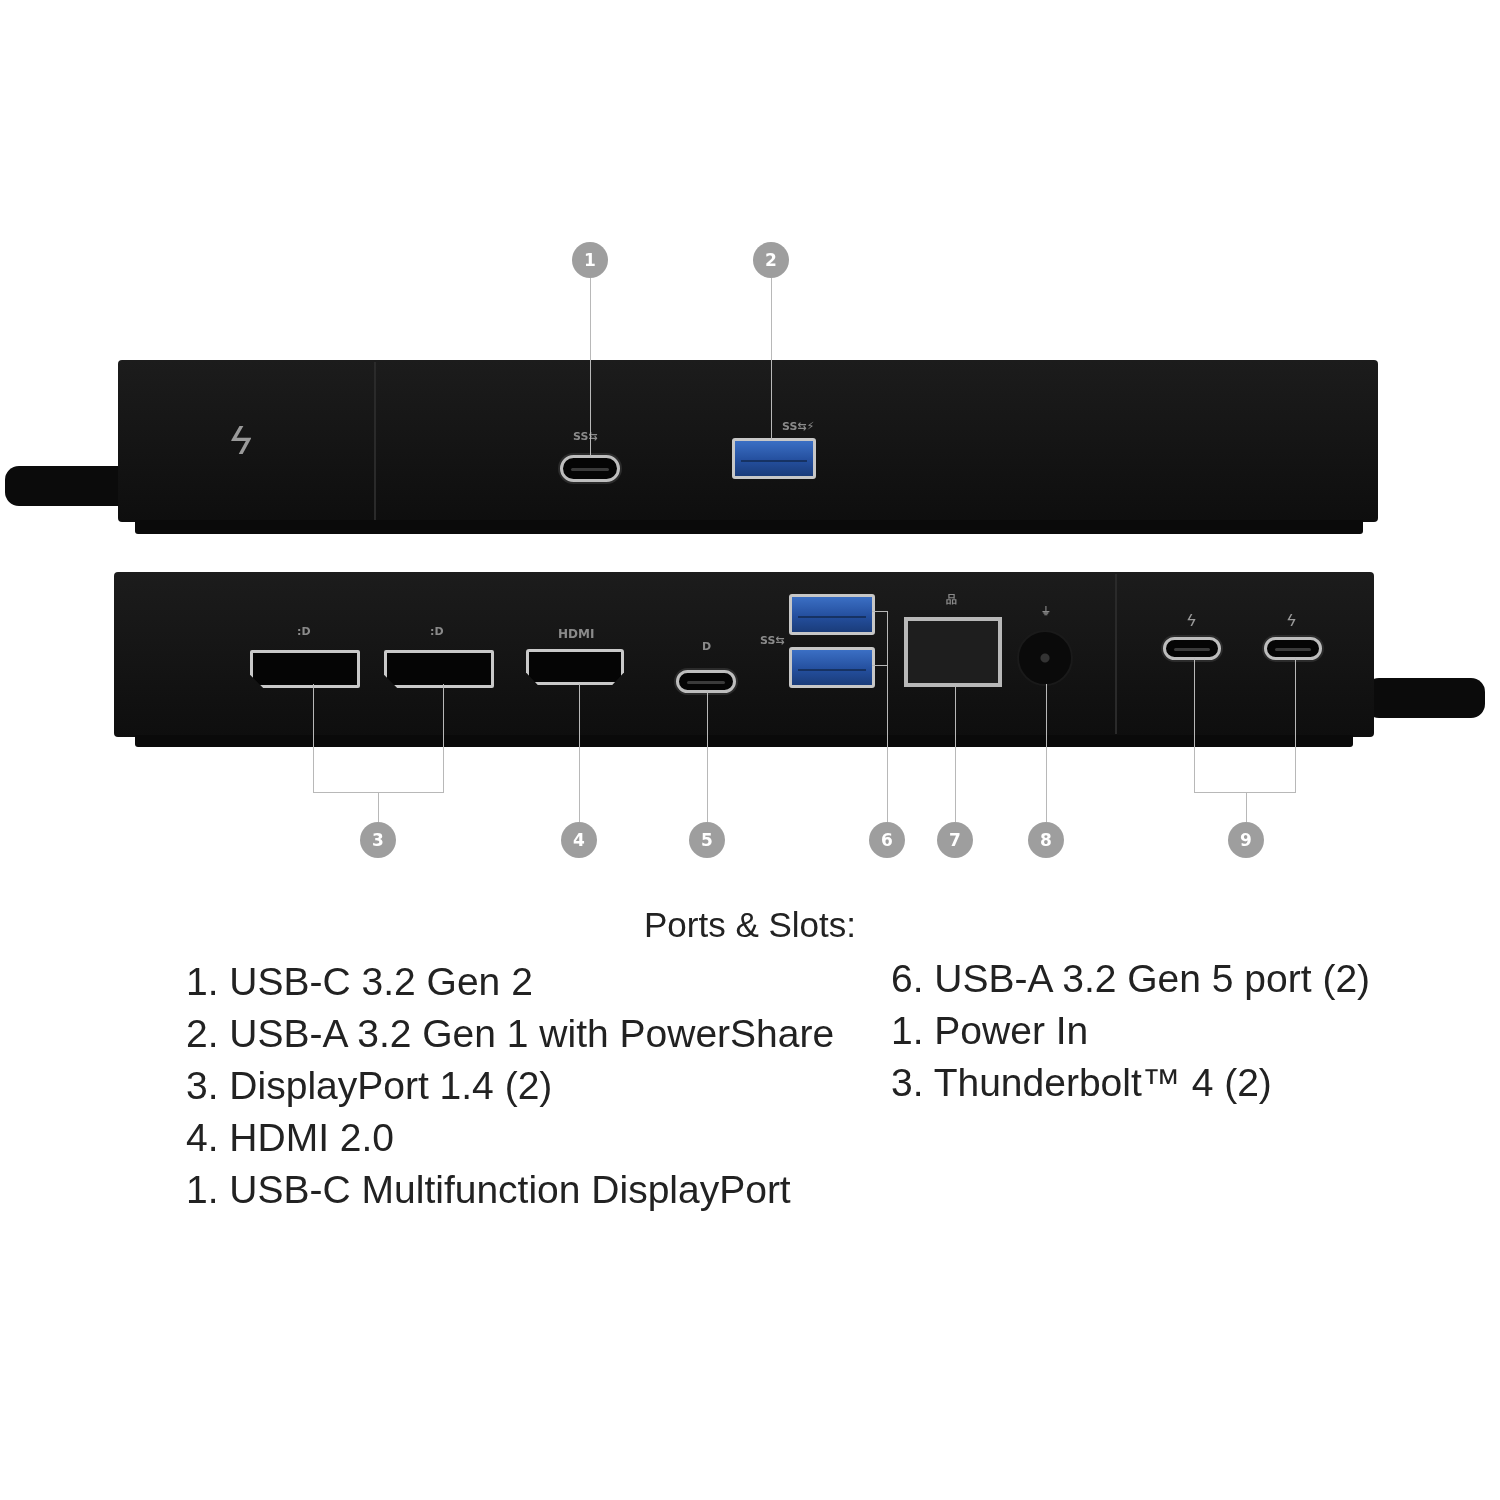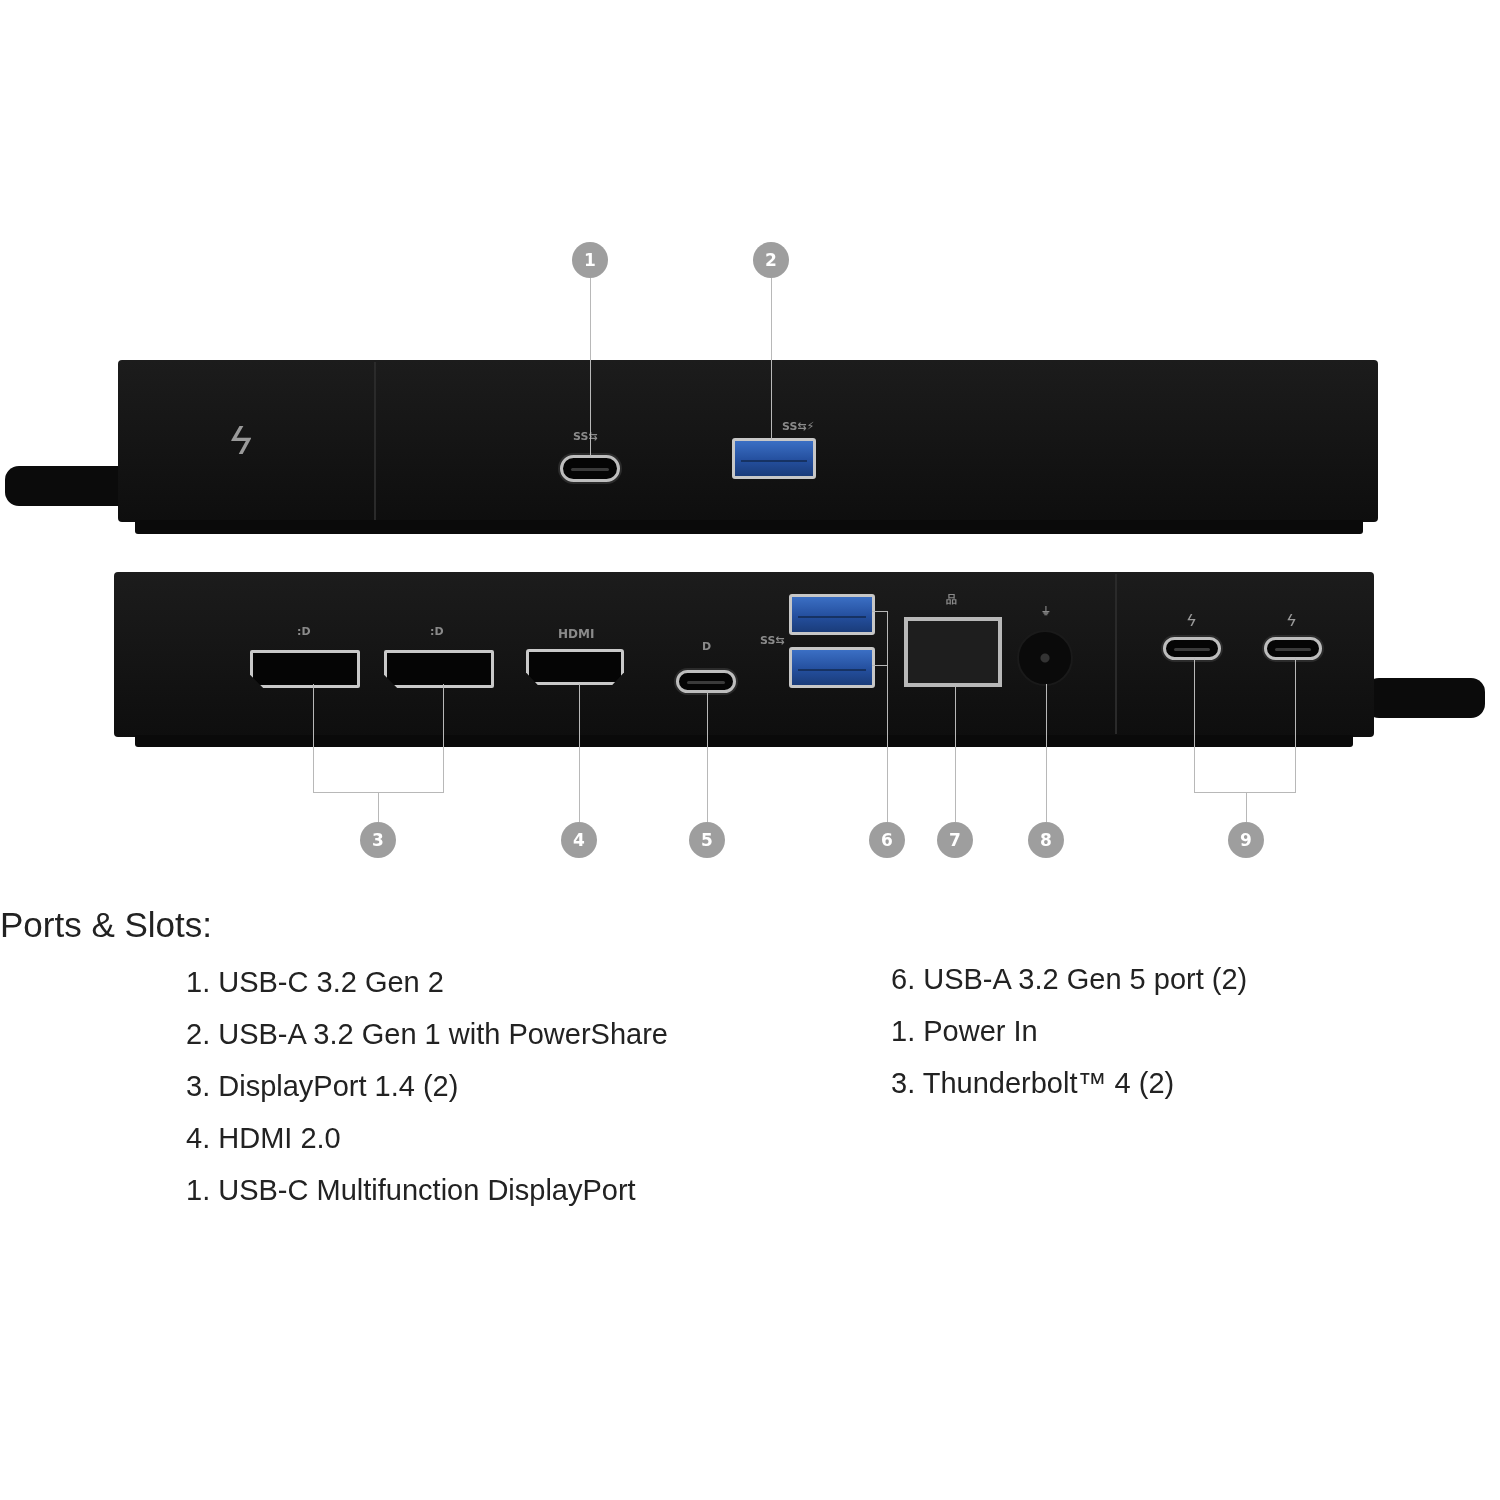--- a/index.html
+++ b/index.html
@@ -17,22 +17,22 @@
   .usba { position:absolute; border:3px solid #c7c7c7; border-radius:3px; background:linear-gradient(#3b6fc4,#244f9e 55%,#1a3c7a); }
   .usba::after { content:""; position:absolute; left:6px; right:6px; top:55%; height:2px; background:#163263; }
   .dp { position:absolute; background:#050505; border:3px solid #c9c9c9; border-radius:2px;
     clip-path:polygon(0 0,100% 0,100% 100%,12% 100%,0 65%); }
   .hdmi { position:absolute; background:#050505; border:3px solid #c9c9c9; border-radius:3px;
     clip-path:polygon(0 0,100% 0,100% 65%,88% 100%,12% 100%,0 65%); }
   .rj45 { position:absolute; background:#1e1e1e; border:4px solid #b8b8b8; }
   .power { position:absolute; border-radius:50%; background:radial-gradient(circle,#333 0 4px,#0a0a0a 5px 100%); border:2px solid #1a1a1a; }
   .port-label { position:absolute; color:#8a8a8a; font-family:"DejaVu Sans", sans-serif; font-size:11px; font-weight:bold; }
   .tb-glyph { position:absolute; color:#9a9a9a; font-size:16px; font-style:italic; }
-  .title { position:absolute; left:0; width:1500px; top:905px; font-size:35px; color:#222; }
-  .list { position:absolute; font-size:29px; color:#222; line-height:52px; }
+  .title { position:absolute; left:0; width:1500px; top:905px; text-align:center; font-size:35px; color:#222; }
+  .list { position:absolute; font-size:39px; color:#222; line-height:52px; }
   .list div { white-space:nowrap; }
 </style>
 </head>
 <body>
 
 <div>
   <div class="cable" style="left:5px;top:466px;width:130px;height:40px;"></div>
   <div class="dock" style="left:118px;top:360px;width:1260px;height:162px;"></div>
   <div class="dock-base" style="left:135px;top:520px;width:1228px;height:14px;"></div>
   <div class="seam" style="left:374px;top:362px;height:158px;"></div>

